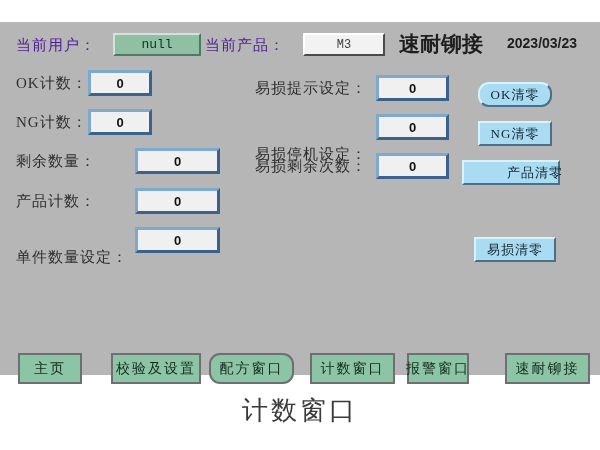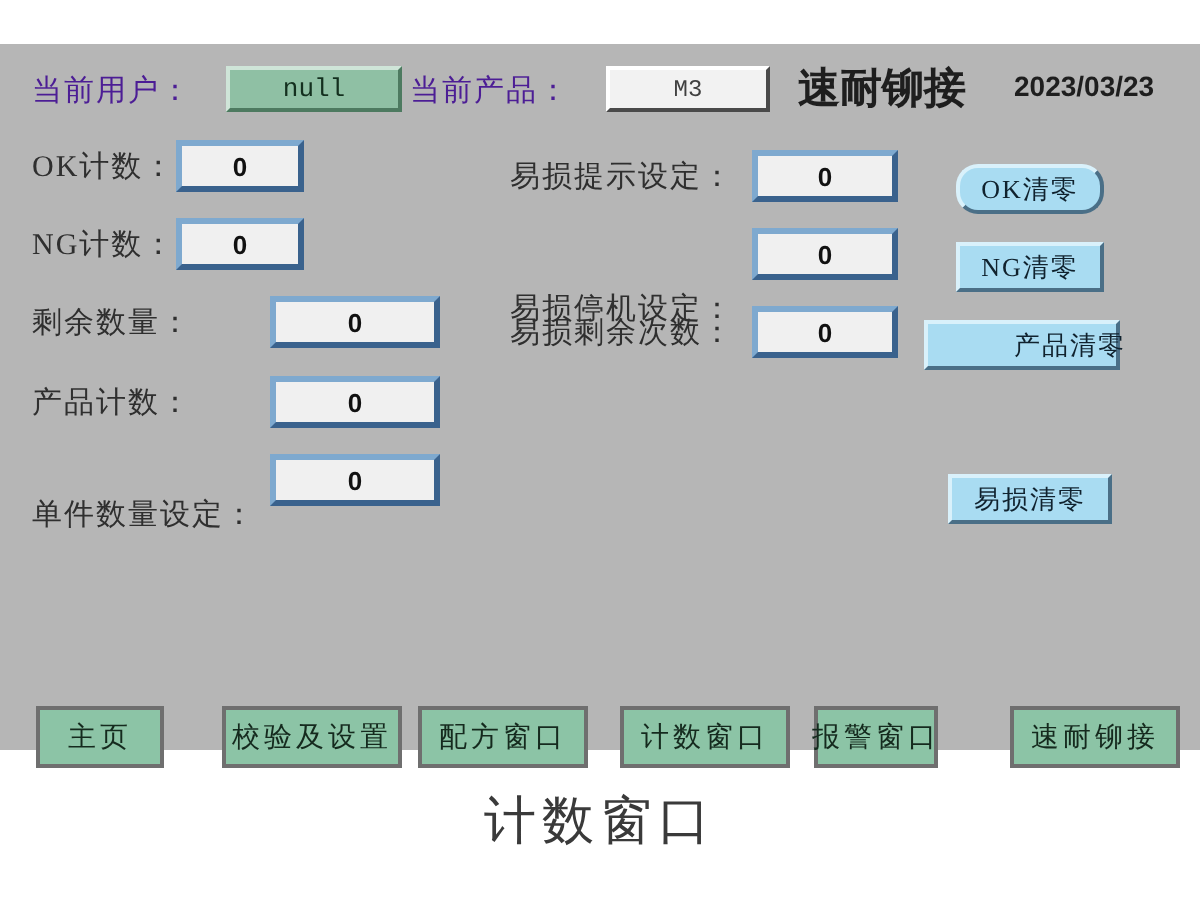--- a/index.html
+++ b/index.html
@@ -225,21 +225,21 @@
   <div class="clear-btn" style="left:478px; top:99px;">NG清零</div>
 
   <div class="clear-btn" style="left:462px; top:138px; width:98px;padding-left:48px;">产品清零</div>
 
   <div class="clear-btn" style="left:474px; top:178px; width:82px;margin-top:37px;">易损清零</div>
 
   <div class="nav-btn" style="left:18px;  width:64px;">主页</div>
 
   <div class="nav-btn" style="left:111px; width:90px;">校验及设置</div>
 
-  <div class="nav-btn" style="left:209px; width:85px;">配方窗口</div>
+  <div class="nav-btn" style="left:209px; width:85px;border-radius:11px;">配方窗口</div>
 
   <div class="nav-btn" style="left:310px; width:85px;">计数窗口</div>
 
   <div class="nav-btn" style="left:407px; width:62px;">报警窗口</div>
 
   <div class="nav-btn" style="left:505px; width:85px;">速耐铆接</div>
 
 </div>
 
 <div id="page-caption">计数窗口</div>

